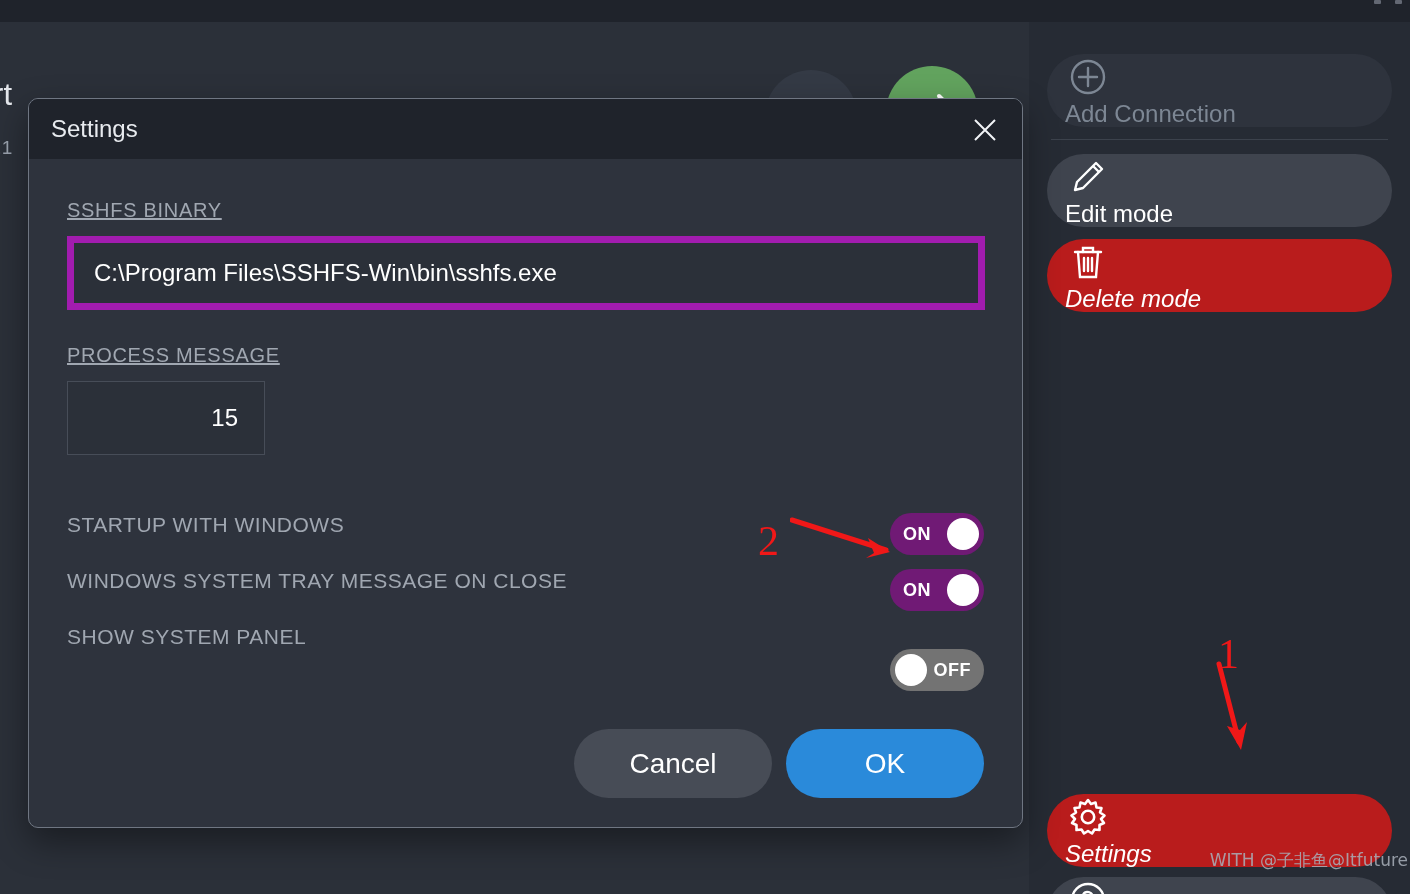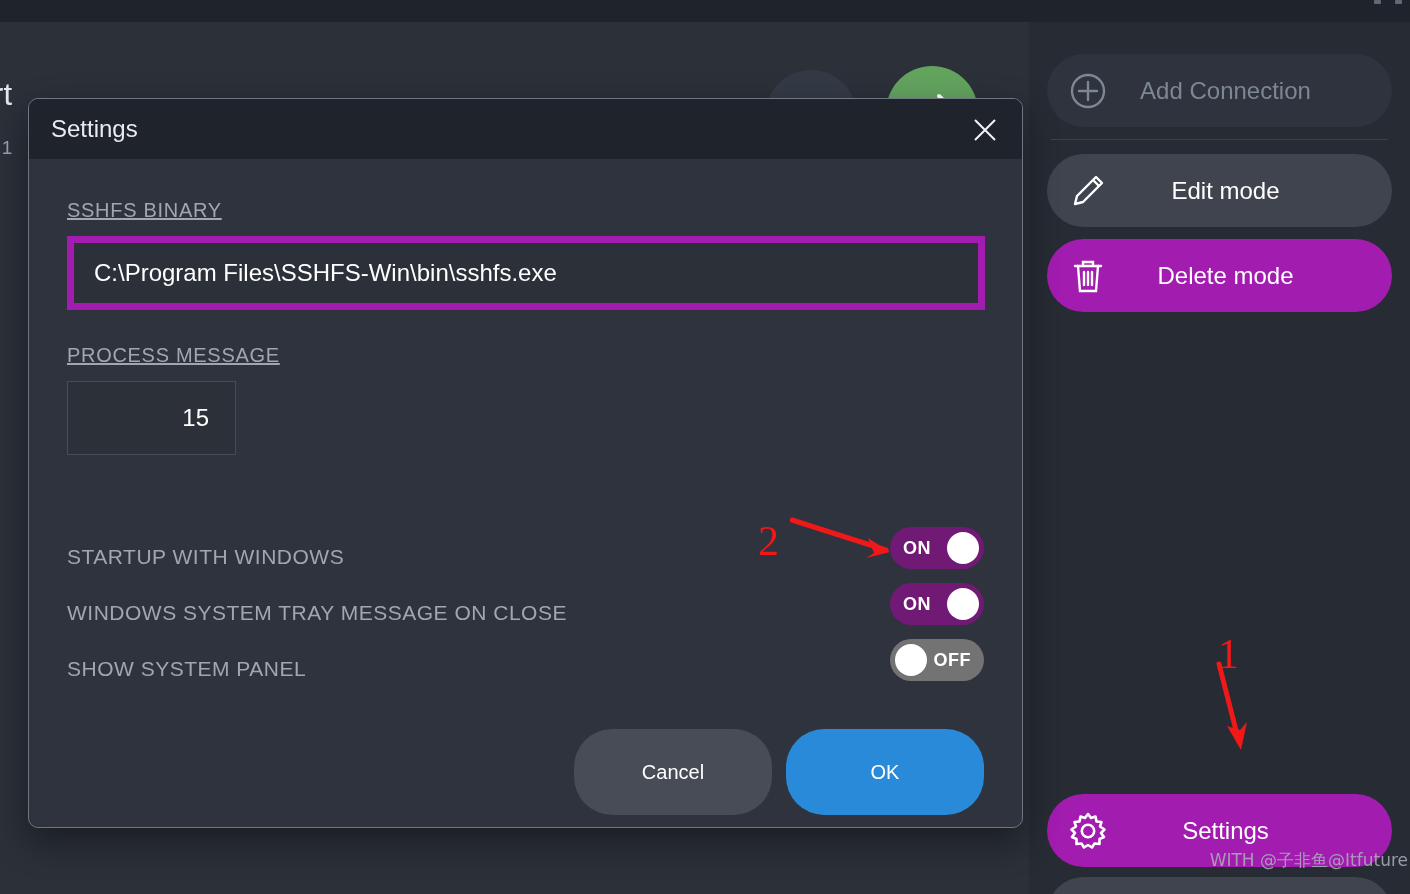--- a/index.html
+++ b/index.html
@@ -84,27 +84,28 @@
     position: absolute;
     right: 0; top: 22px;
     width: 381px; height: 872px;
     background: #262b34;
     padding: 32px 18px 0 18px;
   }
 
   .side-btn {
     position: relative;
     display: flex;
-    align-items: center;
+    align-items: flex-start;
     height: 73px;
     border-radius: 37px;
     margin-bottom: 12px;
     padding: 0 18px;
     cursor: pointer;
     overflow: hidden;
+    flex-direction: column;
   }
   .side-btn .ico {
     width: 46px;
     flex: 0 0 46px;
     display: flex;
     align-items: center;
     justify-content: center;
   }
   .side-btn .lbl {
     flex: 1 1 auto;
@@ -113,21 +114,21 @@
     color: #ffffff;
     padding-right: 34px;
     white-space: nowrap;
   }
 
   .side-btn.disabled { background: #2e333d; }
   .side-btn.disabled .lbl { color: #7d8794; }
   .side-btn.disabled svg { stroke: #7d8794; }
 
   .side-btn.neutral { background: #3f444e; }
-  .side-btn.accent  { background: #a21caf; }
+  .side-btn.accent  { background: #b91c1c; font-style: italic; }
 
   .side-divider {
     height: 1px;
     background: #3c424c;
     margin: 10px 4px 14px 4px;
   }
 
   .side-bottom {
     position: absolute;
     left: 18px; right: 18px;
@@ -199,38 +200,38 @@
     color: #ffffff;
     font-size: 24px;
     padding: 0 20px;
     font-family: "Liberation Sans", sans-serif;
     outline: none;
   }
 
   .spacer-34 { height: 34px; }
 
   .num-input {
-    width: 169px;
+    width: 198px;
     height: 74px;
     background: #2b3039;
     border: 1px solid #474d58;
     color: #ffffff;
     font-size: 24px;
     text-align: right;
     padding: 0 26px 0 12px;
     font-family: "Liberation Sans", sans-serif;
     outline: none;
   }
 
   .toggle-list { margin-top: 58px; }
 
   .toggle-row {
     position: relative;
     display: flex;
-    align-items: flex-end;
+    align-items: flex-start;
     height: 56px;
   }
   .toggle-row .t-label {
     font-size: 21px;
     color: #a0a7b1;
     letter-spacing: .5px;
     white-space: nowrap;
   }
 
   .switch {
@@ -260,24 +261,24 @@
   .switch.off .knob { left: 5px; }
 
   .dlg-actions {
     display: flex;
     justify-content: flex-end;
     gap: 14px;
     margin-top: 48px;
   }
   .pill-btn {
     min-width: 198px;
-    height: 86px;
+    height: 69px;
     border-radius: 38px;
     border: none;
-    font-size: 20px;
+    font-size: 28px;
     color: #ffffff;
     cursor: pointer;
     font-family: "Liberation Sans", sans-serif;
   }
   .pill-btn.secondary { background: #474c56; }
   .pill-btn.primary   { background: #2a8ada; }
 
   
   .annot-num {
     position: absolute;

